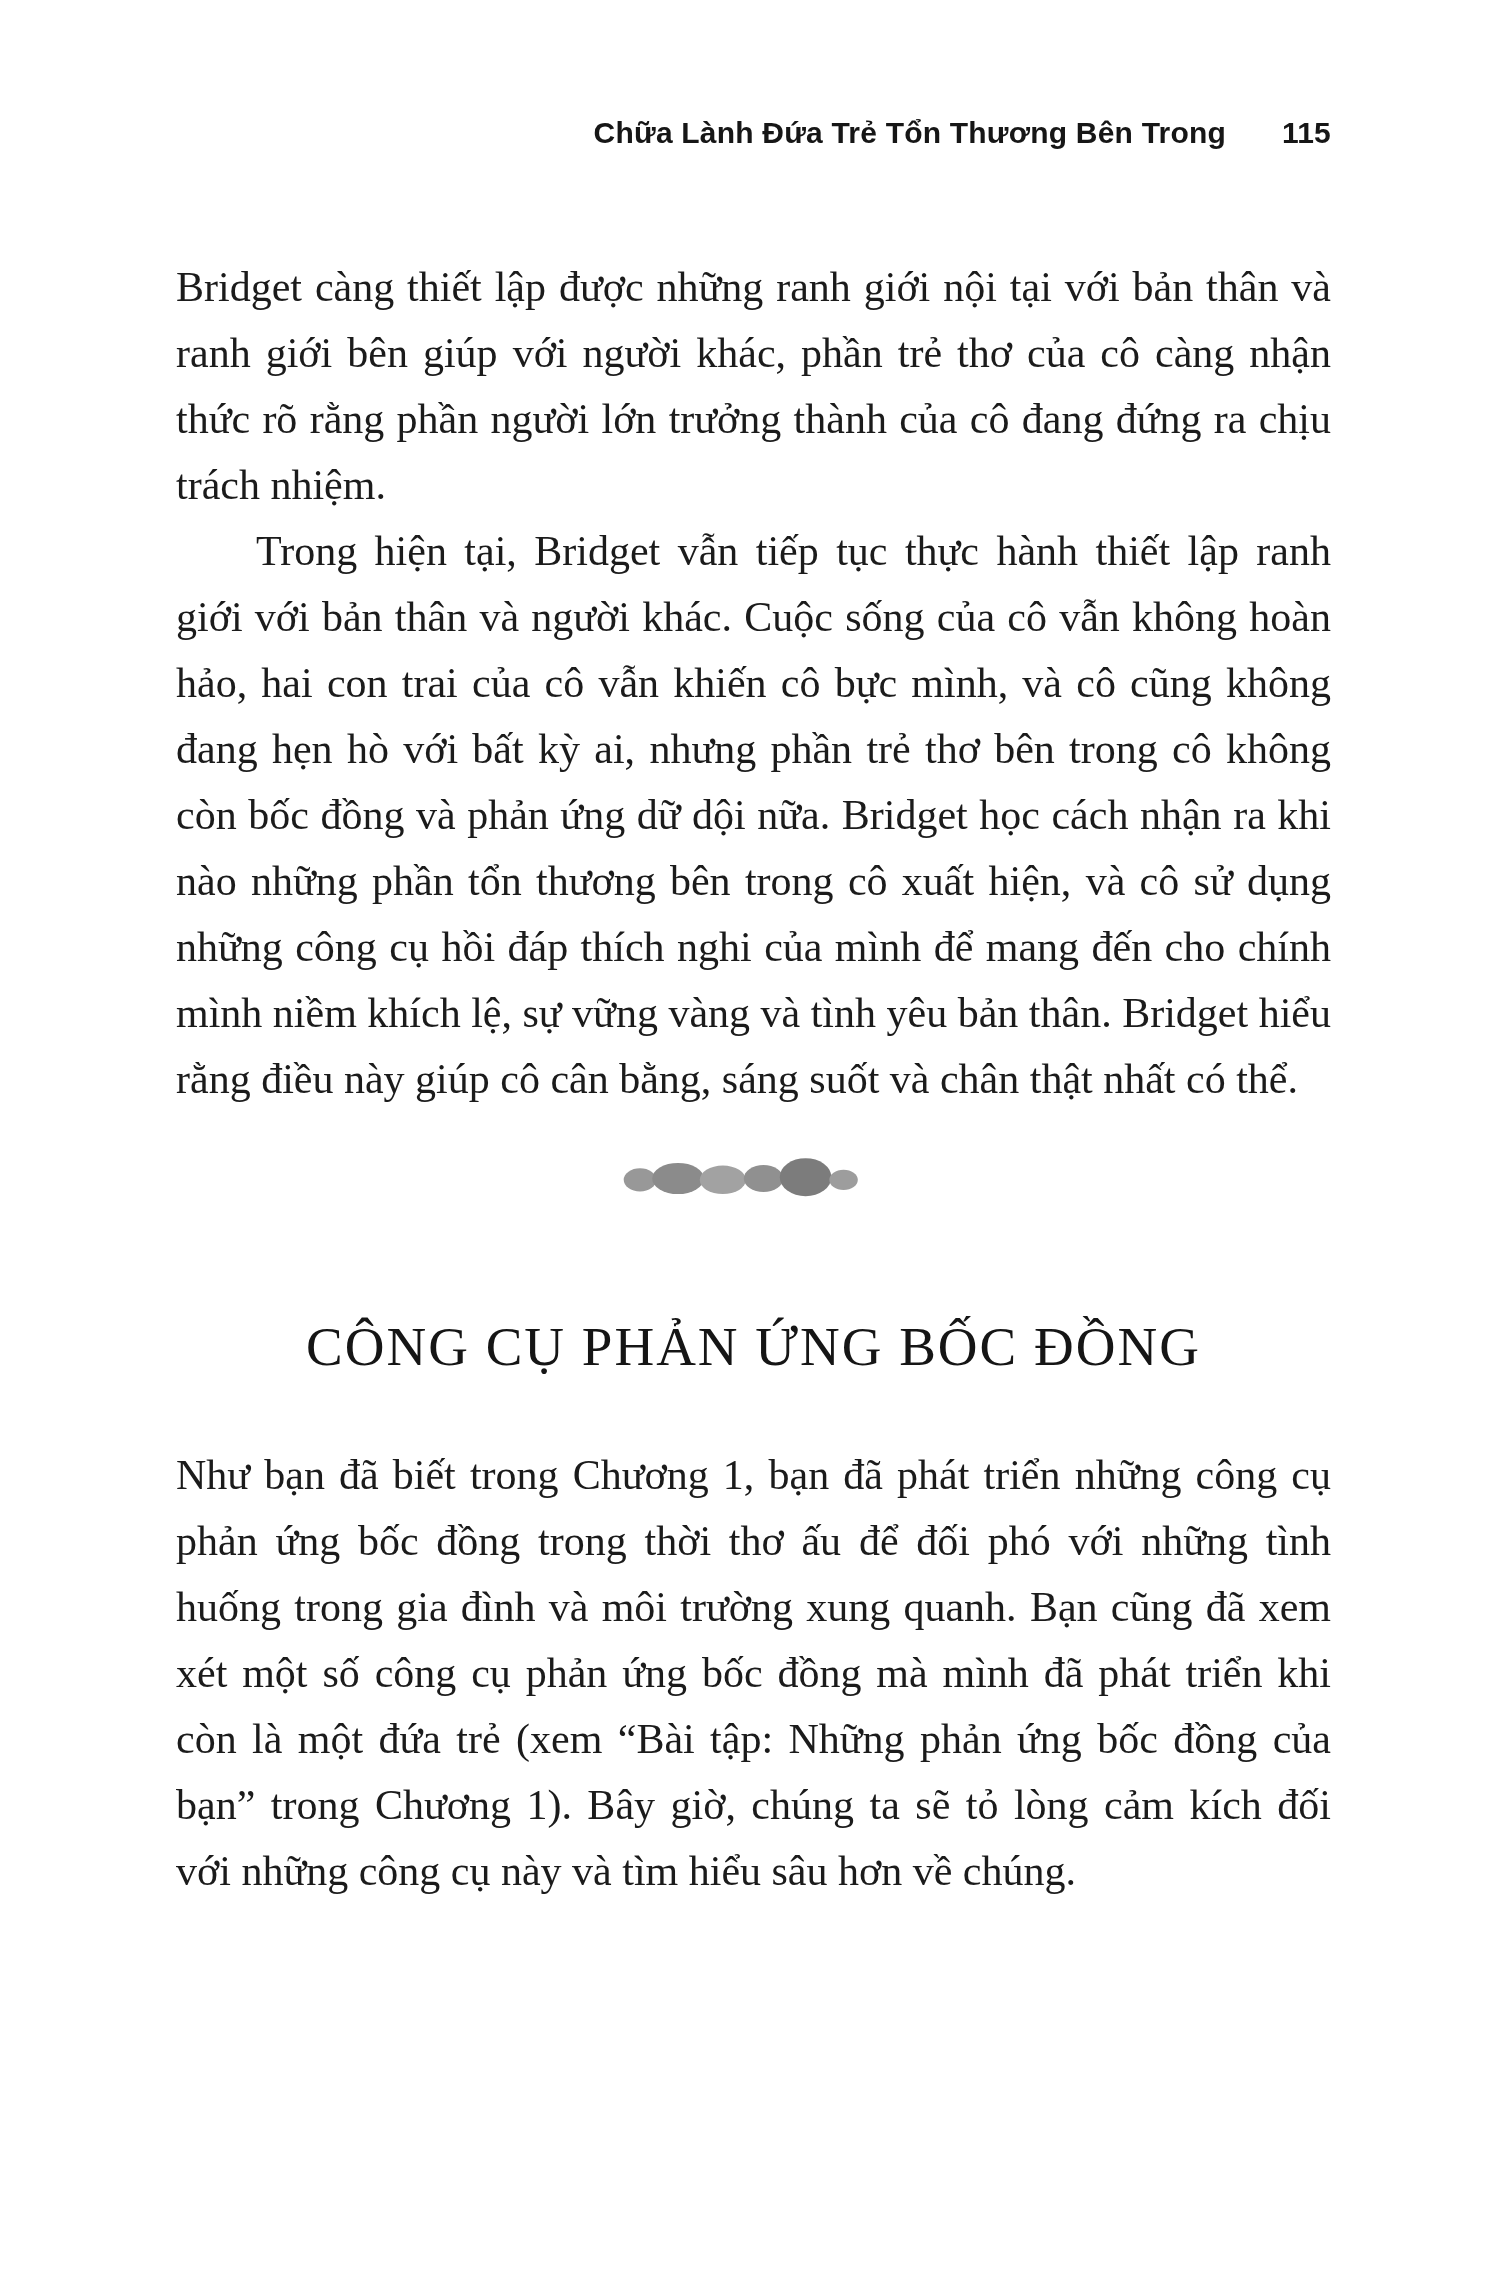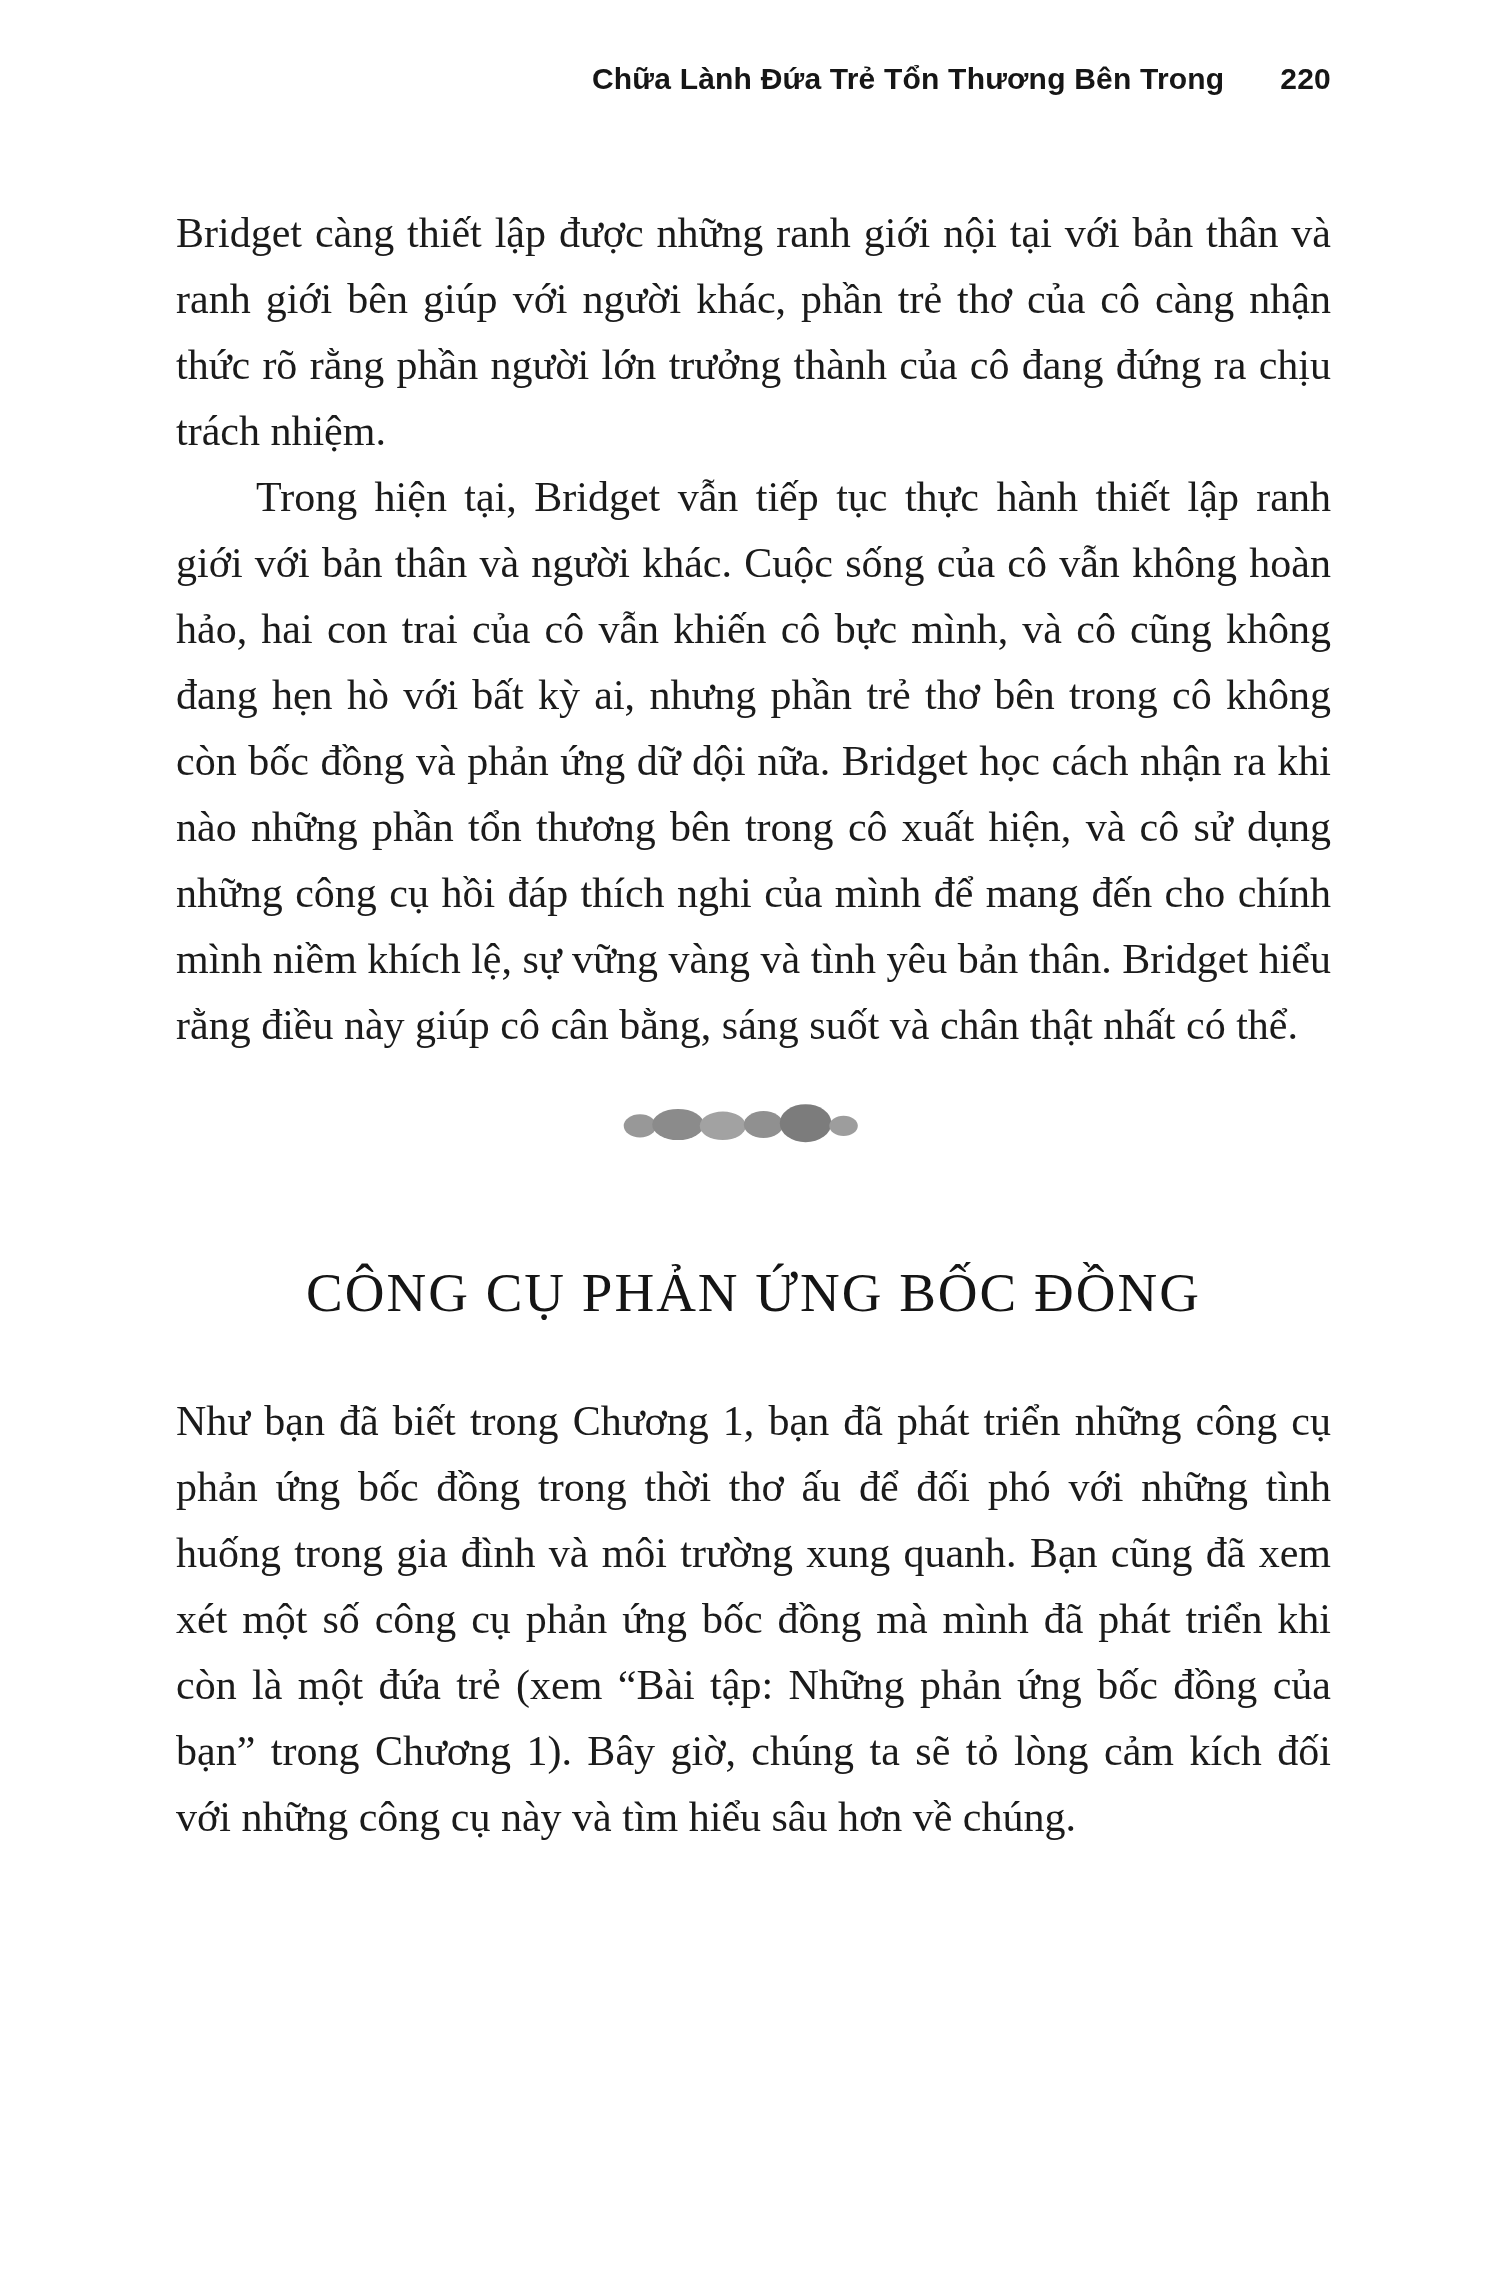--- a/index.html
+++ b/index.html
@@ -9,21 +9,21 @@
   body {
     width: 1499px;
     height: 2280px;
     background: #ffffff;
     overflow: hidden;
   }
   .page {
     box-sizing: border-box;
     width: 100%;
     height: 100%;
-    padding: 62px 168px 0 176px;
+    padding: 116px 168px 0 176px;
     background: #ffffff;
   }
   .running-head {
     display: flex;
     justify-content: flex-end;
     align-items: baseline;
     gap: 56px;
     font-family: "Liberation Sans", "DejaVu Sans", sans-serif;
     font-weight: 700;
     font-size: 30px;
@@ -63,21 +63,21 @@
     color: #151515;
   }
 </style>
 </head>
 <body>
 
 <div class="page">
 
   <div class="running-head">
     <span class="head-title">Chữa Lành Đứa Trẻ Tổn Thương Bên Trong</span>
-    <span class="page-number">220</span>
+    <span class="page-number">115</span>
   </div>
 
   <div class="body-text">
 
     <p class="para">Bridget càng thiết lập được những ranh giới nội tại với bản thân và ranh giới bên giúp với người khác, phần trẻ thơ của cô càng nhận thức rõ rằng phần người lớn trưởng thành của cô đang đứng ra chịu trách nhiệm.</p>
 
     <p class="para indent">Trong hiện tại, Bridget vẫn tiếp tục thực hành thiết lập ranh giới với bản thân và người khác. Cuộc sống của cô vẫn không hoàn hảo, hai con trai của cô vẫn khiến cô bực mình, và cô cũng không đang hẹn hò với bất kỳ ai, nhưng phần trẻ thơ bên trong cô không còn bốc đồng và phản ứng dữ dội nữa. Bridget học cách nhận ra khi nào những phần tổn thương bên trong cô xuất hiện, và cô sử dụng những công cụ hồi đáp thích nghi của mình để mang đến cho chính mình niềm khích lệ, sự vững vàng và tình yêu bản thân. Bridget hiểu rằng điều này giúp cô cân bằng, sáng suốt và chân thật nhất có thể.</p>
 
     <div class="divider">
       <svg viewBox="0 0 200 42" width="272" height="57" xmlns="http://www.w3.org/2000/svg" role="img" aria-hidden="true">

